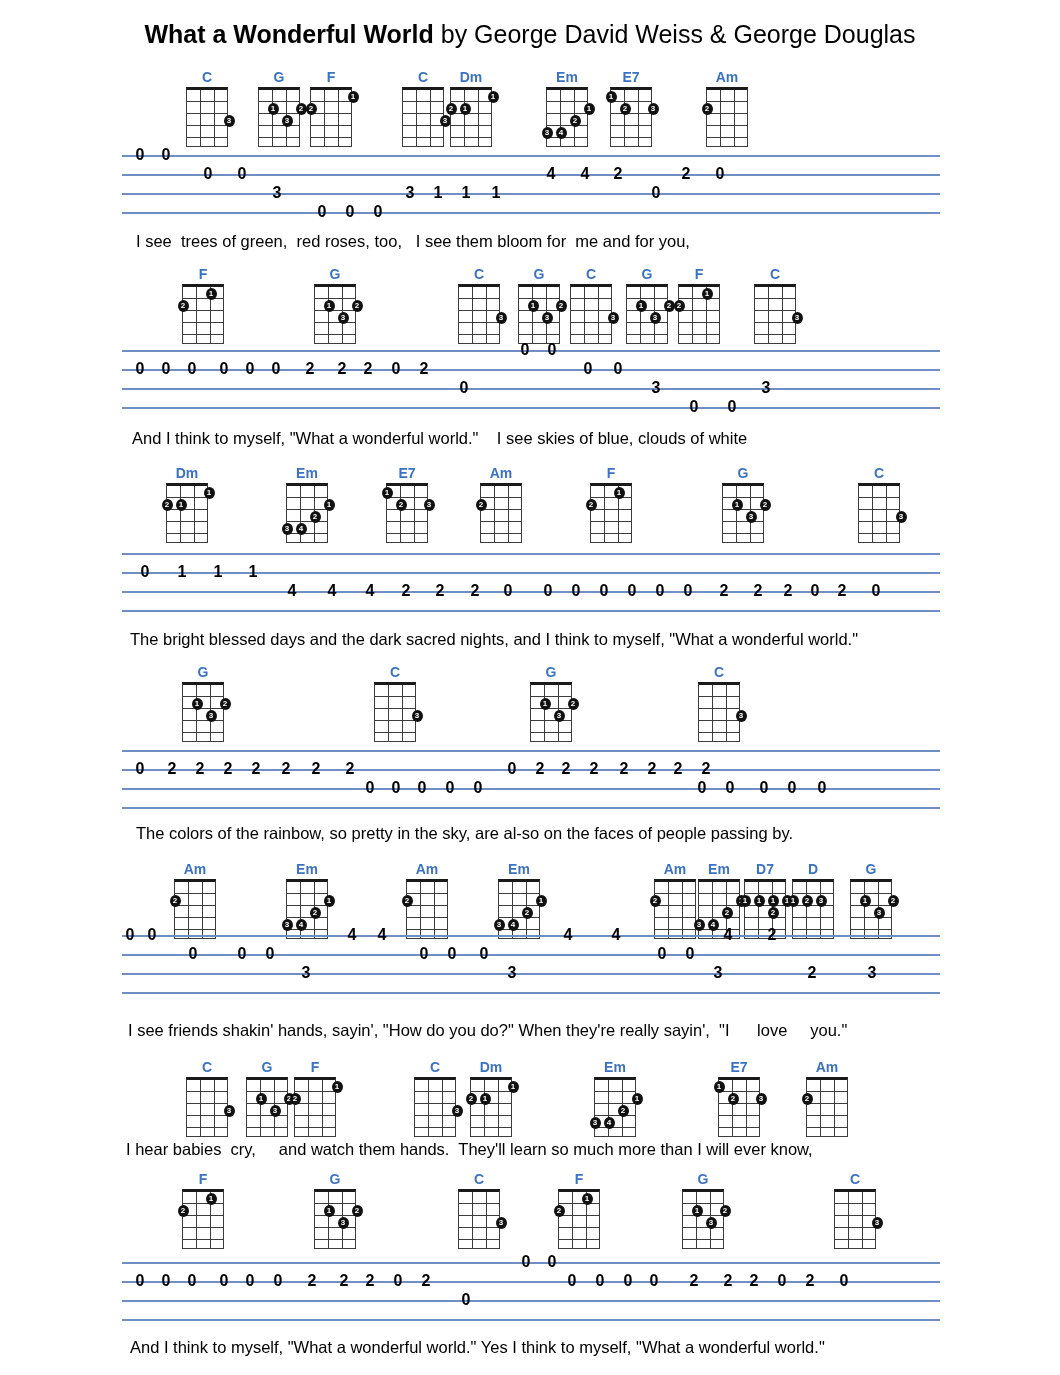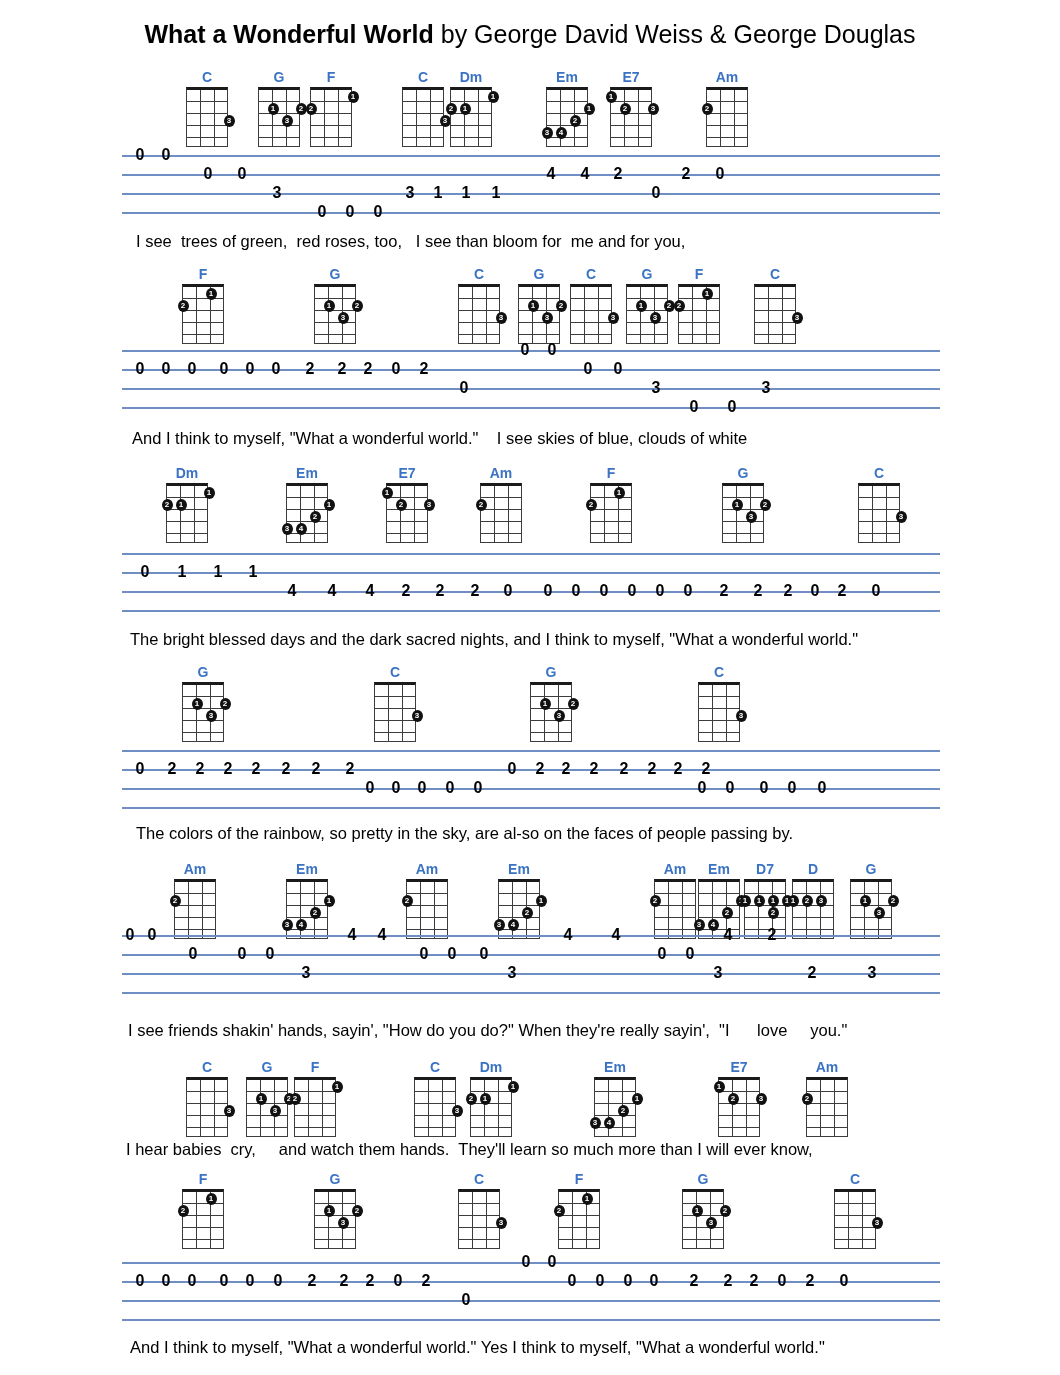--- a/index.html
+++ b/index.html
@@ -199,21 +199,21 @@
         <div class="tabnum" style="left: 316px; top: 30px;">1</div>
         <div class="tabnum" style="left: 344px; top: 30px;">1</div>
         <div class="tabnum" style="left: 374px; top: 30px;">1</div>
         <div class="tabnum" style="left: 429px; top: 11px;">4</div>
         <div class="tabnum" style="left: 463px; top: 11px;">4</div>
         <div class="tabnum" style="left: 496px; top: 11px;">2</div>
         <div class="tabnum" style="left: 534px; top: 30px;">0</div>
         <div class="tabnum" style="left: 564px; top: 11px;">2</div>
         <div class="tabnum" style="left: 598px; top: 11px;">0</div>
       </div>
-      <div class="lyric" style="left: 136px; top: 232px;">I see  trees of green,  red roses, too,   I see than bloom for  me and for you,</div>
+      <div class="lyric" style="left: 136px; top: 232px;">I see  trees of green,  red roses, too,   I see them bloom for  me and for you,</div>
       <div class="chord" style="left: 176px; top: 267px;">
         <div class="cname">F</div>
         <div class="grid">
           <div class="dot" style="left: -5.5px; top: 13px;">2</div>
           <div class="dot" style="left: 22.5px; top: 1px;">1</div>
         </div>
       </div>
       <div class="chord" style="left: 308px; top: 267px;">
         <div class="cname">G</div>
         <div class="grid">

